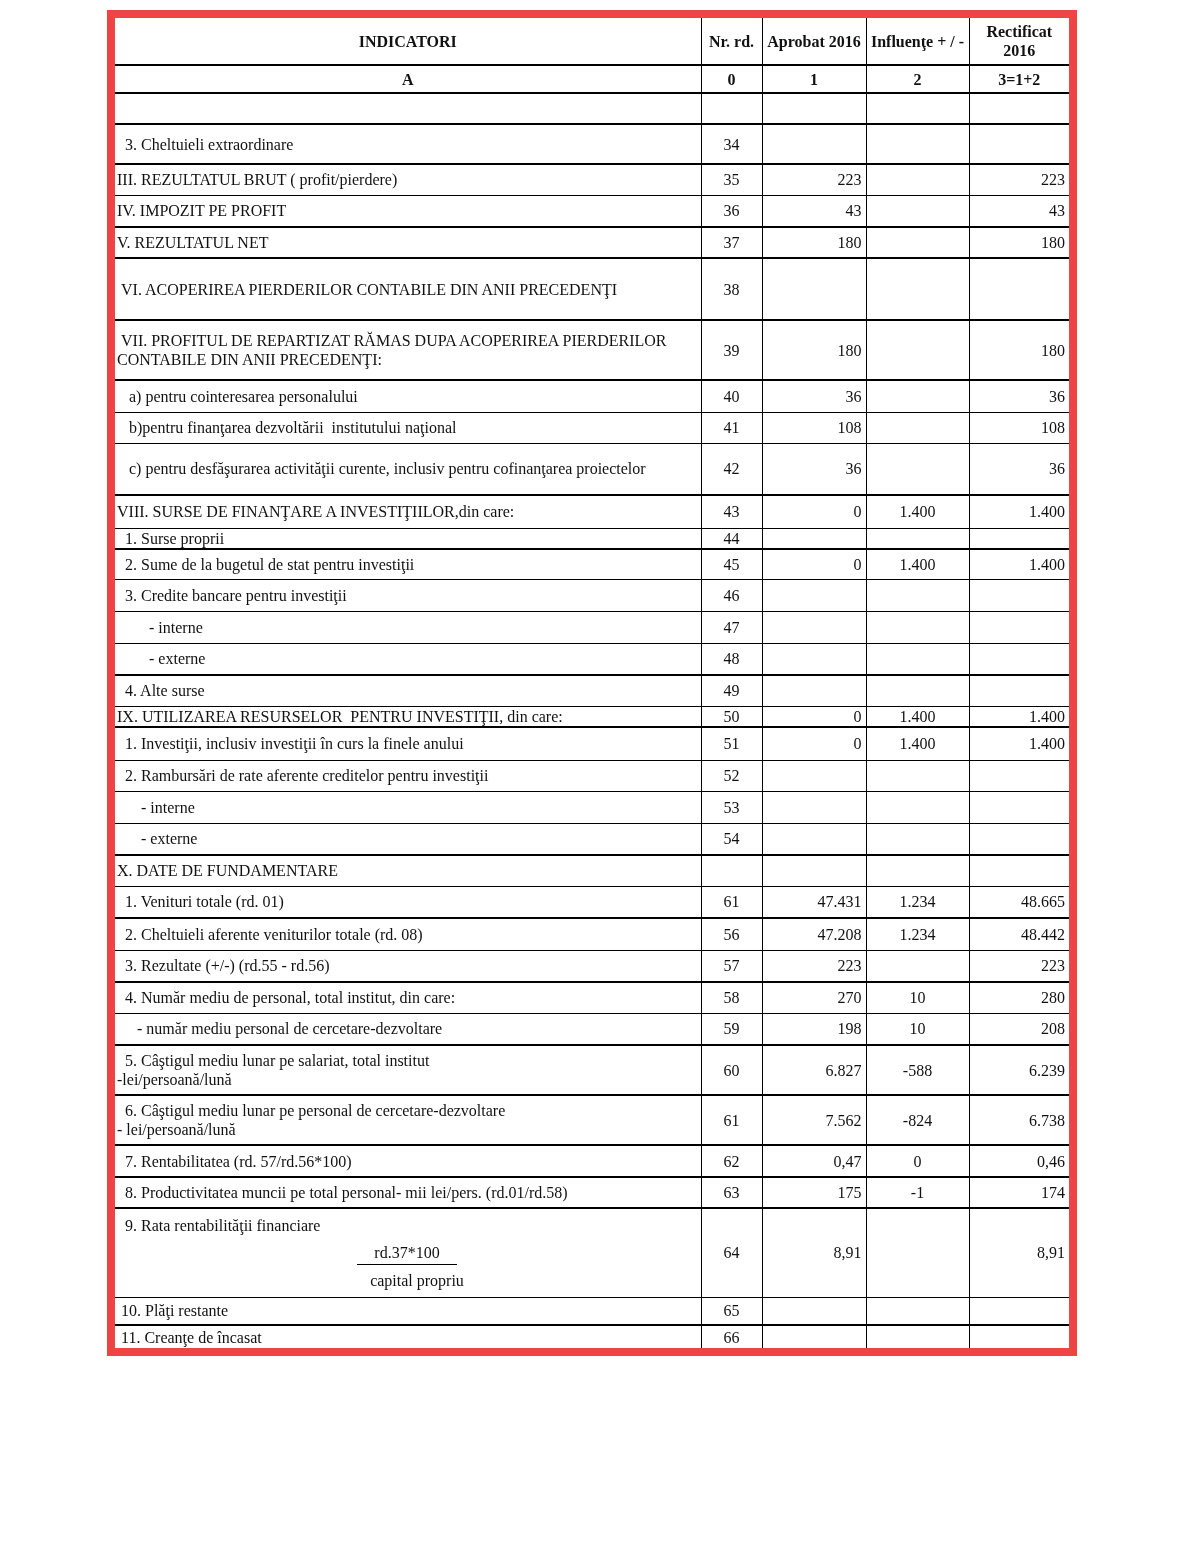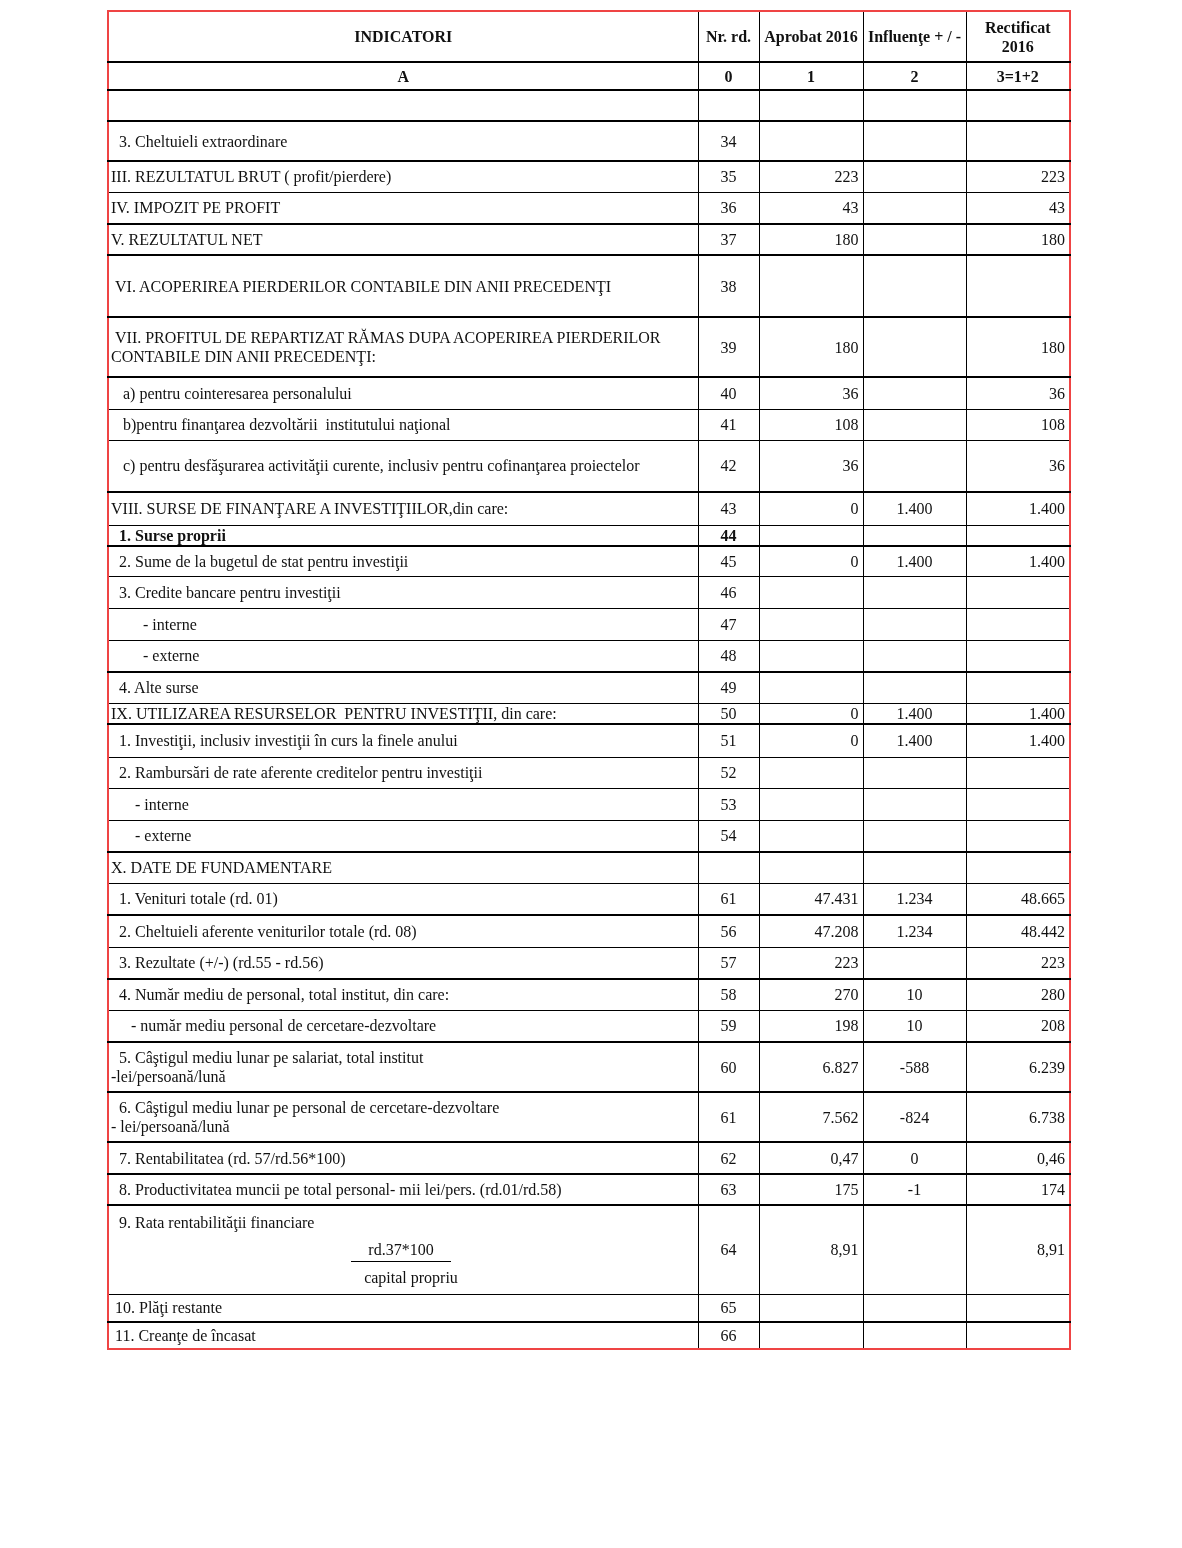--- a/index.html
+++ b/index.html
@@ -1,19 +1,19 @@
 <!DOCTYPE html>
 <html><head>
 <meta charset="utf-8">
 <style>
   html, body { margin:0; padding:0; background:#ffffff; }
   body { width:1182px; height:1548px; position:relative; overflow:hidden;
          font-family:"Liberation Serif","DejaVu Serif",serif; color:#111; }
   table { position:absolute; left:107px; top:10px; border-collapse:collapse;
-          table-layout:fixed; width:962px; border:2px solid #ef4444; }
+          table-layout:fixed; width:962px; border:8px solid #ef4444; }
   td, th { border:1px solid #000; padding:0 4px; font-size:16px; line-height:19px;
            vertical-align:middle; overflow:hidden; }
   th { font-weight:bold; text-align:center; }
   td.nr { text-align:center; }
   td.num { text-align:right; }
   td.inf { text-align:center; }
   td.lbl { text-align:left; white-space:pre-wrap; padding-left:2px; }
   tr.thick td, tr.thick th { border-top:2px solid #000; }
   .formula { display:block; }
   .frac-num { display:inline-block; margin-left:240px; border-bottom:1.5px solid #000; padding:0 0 2px 0; width:100px; text-align:center; }
@@ -117,21 +117,21 @@
         <td class="inf"></td>
         <td class="num">36</td>
       </tr>
       <tr class="thick" style="height: 33px;">
         <td class="lbl"><span>VIII. SURSE DE FINANŢARE A INVESTIŢIILOR,din care:</span></td>
         <td class="nr">43</td>
         <td class="num">0</td>
         <td class="inf">1.400</td>
         <td class="num">1.400</td>
       </tr>
-      <tr style="height: 16px; font-weight: bold;">
+      <tr style="height: 16px;">
         <td class="lbl"><span>  1. Surse proprii</span></td>
         <td class="nr">44</td>
         <td class="num"></td>
         <td class="inf"></td>
         <td class="num"></td>
       </tr>
       <tr class="thick" style="height: 31px;">
         <td class="lbl"><span>  2. Sume de la bugetul de stat pentru investiţii</span></td>
         <td class="nr">45</td>
         <td class="num">0</td>

